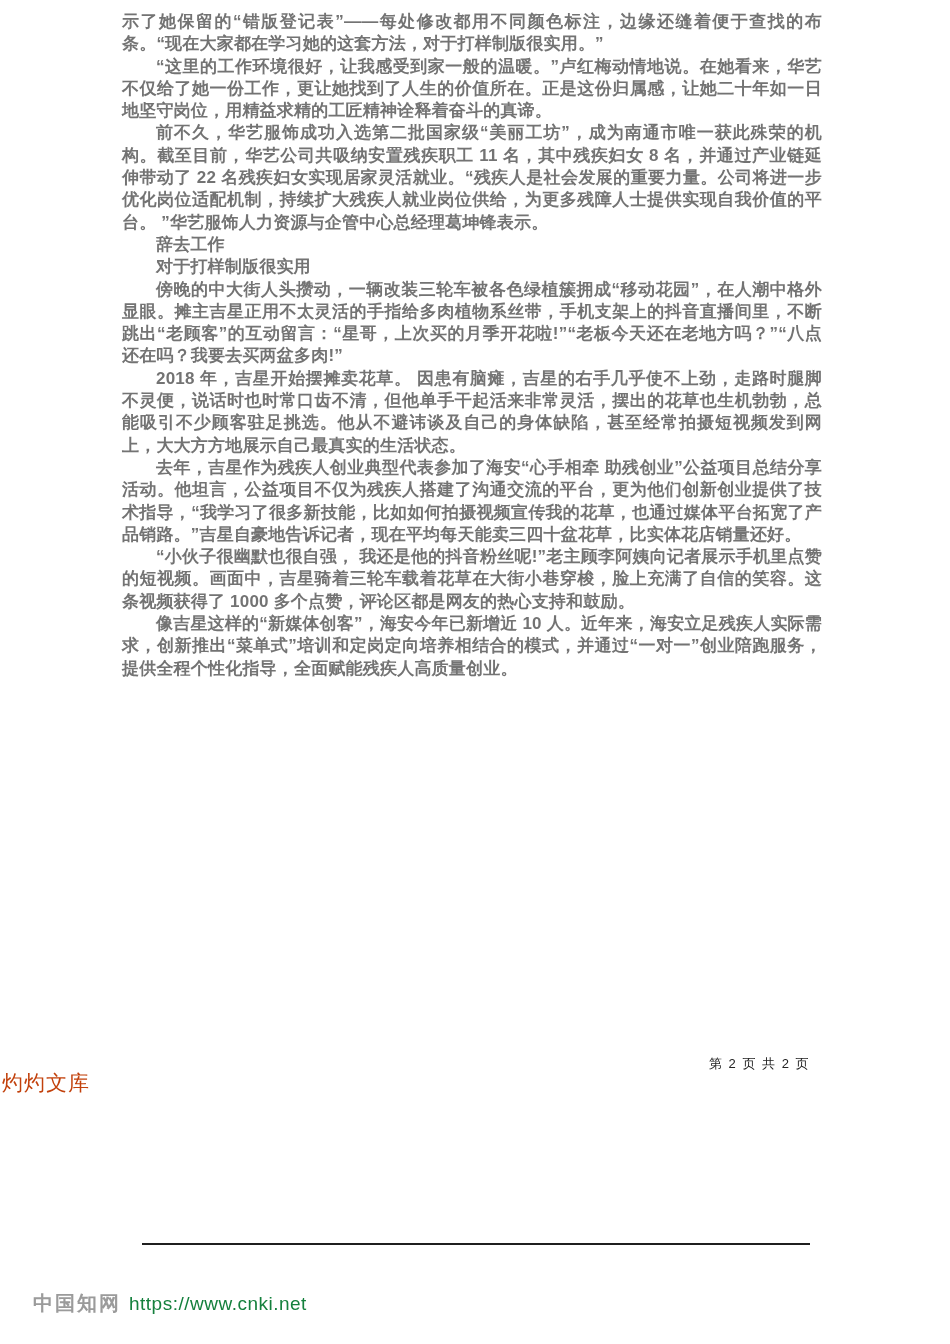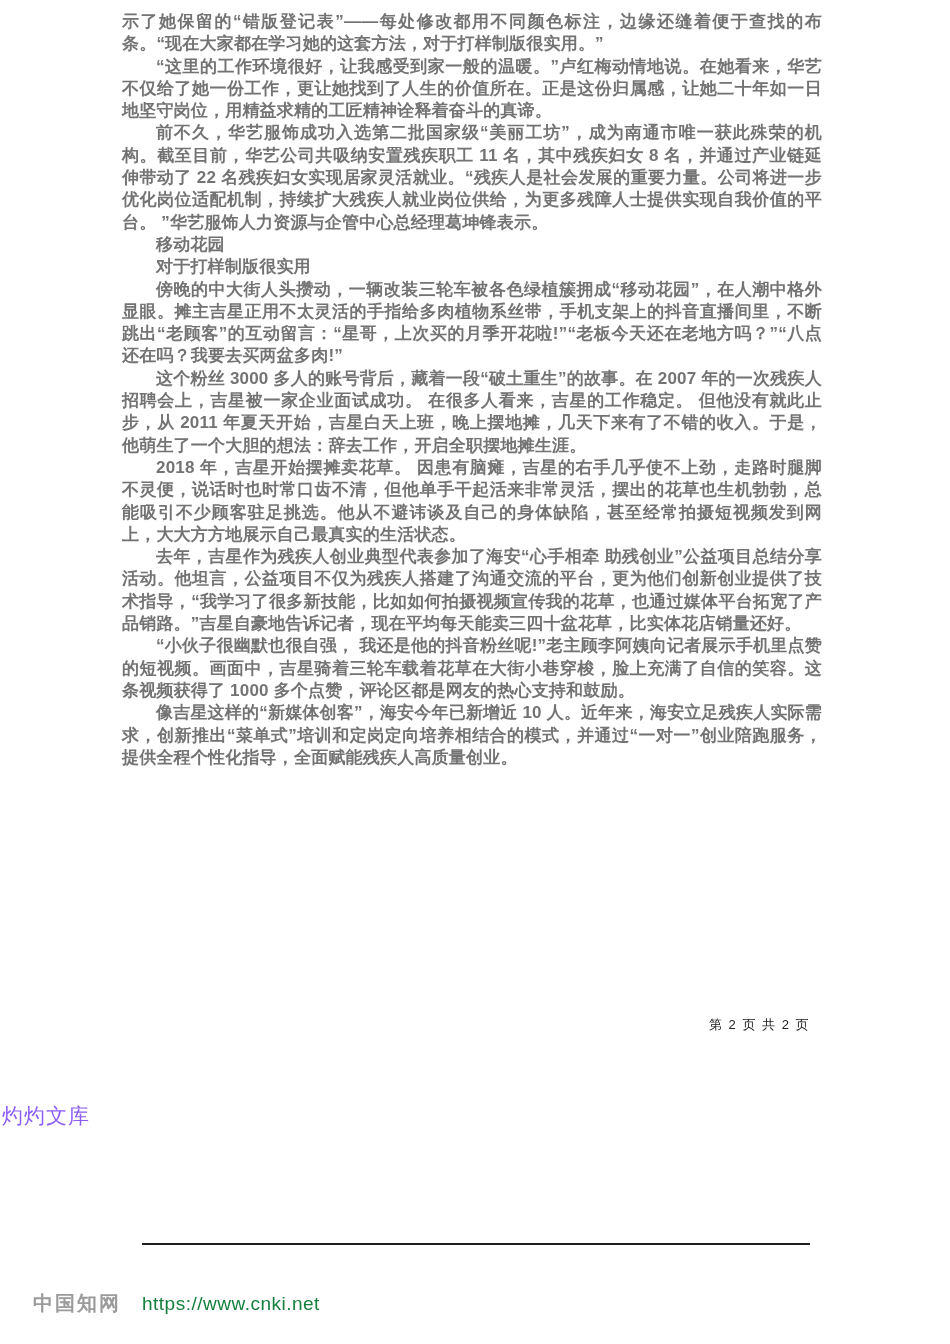--- a/index.html
+++ b/index.html
@@ -29,52 +29,51 @@
   p.para {
     margin: 0;
     padding: 0;
   }
   p.para.indent {
     text-indent: 2em;
   }
   .page-number {
     position: absolute;
     left: 122px;
-    top: 1016px;
+    top: 1055px;
     width: 688px;
     text-align: right;
     font-size: 13px;
     color: #222222;
     letter-spacing: 1.5px;
   }
   .watermark {
     position: absolute;
     left: 2px;
     top: 1069px;
     font-size: 21px;
-    color: #8b5cf6;
+    color: #c2410c;
     letter-spacing: 1px;
     font-weight: 500;
-    margin-top: 33px;
   }
   .footer-divider {
     position: absolute;
     left: 142px;
     top: 1243px;
     width: 668px;
     height: 2px;
     background: #1f1f1f;
   }
   .site-footer {
     position: absolute;
     left: 33px;
     top: 1290px;
     display: flex;
     align-items: baseline;
-    gap: 21px;
+    gap: 8px;
   }
   .cnki-brand {
     font-size: 20px;
     color: #9b9b9b;
     letter-spacing: 2px;
     font-weight: 600;
   }
   .cnki-url {
     font-size: 19px;
     color: #15803d;
@@ -82,24 +81,23 @@
     letter-spacing: 0.5px;
   }
 </style>
 </head>
 <body>
 
 <div class="doc-body">
   <p class="para">示了她保留的“错版登记表”——每处修改都用不同颜色标注，边缘还缝着便于查找的布条。“现在大家都在学习她的这套方法，对于打样制版很实用。”</p>
   <p class="para indent">“这里的工作环境很好，让我感受到家一般的温暖。”卢红梅动情地说。在她看来，华艺不仅给了她一份工作，更让她找到了人生的价值所在。正是这份归属感，让她二十年如一日地坚守岗位，用精益求精的工匠精神诠释着奋斗的真谛。</p>
   <p class="para indent">前不久，华艺服饰成功入选第二批国家级“美丽工坊”，成为南通市唯一获此殊荣的机构。截至目前，华艺公司共吸纳安置残疾职工 11 名，其中残疾妇女 8 名，并通过产业链延伸带动了 22 名残疾妇女实现居家灵活就业。“残疾人是社会发展的重要力量。公司将进一步优化岗位适配机制，持续扩大残疾人就业岗位供给，为更多残障人士提供实现自我价值的平台。 ”华艺服饰人力资源与企管中心总经理葛坤锋表示。</p>
-  <p class="para indent">移动花园</p>
+  <p class="para indent">辞去工作</p>
   <p class="para indent">对于打样制版很实用</p>
   <p class="para indent">傍晚的中大街人头攒动，一辆改装三轮车被各色绿植簇拥成“移动花园”，在人潮中格外显眼。摊主吉星正用不太灵活的手指给多肉植物系丝带，手机支架上的抖音直播间里，不断跳出“老顾客”的互动留言：“星哥，上次买的月季开花啦!”“老板今天还在老地方吗？”“八点还在吗？我要去买两盆多肉!”</p>
-  <p class="para indent">这个粉丝 3000 多人的账号背后，藏着一段“破土重生”的故事。在 2007 年的一次残疾人招聘会上，吉星被一家企业面试成功。 在很多人看来，吉星的工作稳定。 但他没有就此止步，从 2011 年夏天开始，吉星白天上班，晚上摆地摊，几天下来有了不错的收入。于是，他萌生了一个大胆的想法：辞去工作，开启全职摆地摊生涯。</p>
   <p class="para indent">2018 年，吉星开始摆摊卖花草。 因患有脑瘫，吉星的右手几乎使不上劲，走路时腿脚不灵便，说话时也时常口齿不清，但他单手干起活来非常灵活，摆出的花草也生机勃勃，总能吸引不少顾客驻足挑选。他从不避讳谈及自己的身体缺陷，甚至经常拍摄短视频发到网上，大大方方地展示自己最真实的生活状态。</p>
   <p class="para indent">去年，吉星作为残疾人创业典型代表参加了海安“心手相牵 助残创业”公益项目总结分享活动。他坦言，公益项目不仅为残疾人搭建了沟通交流的平台，更为他们创新创业提供了技术指导，“我学习了很多新技能，比如如何拍摄视频宣传我的花草，也通过媒体平台拓宽了产品销路。”吉星自豪地告诉记者，现在平均每天能卖三四十盆花草，比实体花店销量还好。</p>
   <p class="para indent">“小伙子很幽默也很自强， 我还是他的抖音粉丝呢!”老主顾李阿姨向记者展示手机里点赞的短视频。画面中，吉星骑着三轮车载着花草在大街小巷穿梭，脸上充满了自信的笑容。这条视频获得了 1000 多个点赞，评论区都是网友的热心支持和鼓励。</p>
   <p class="para indent">像吉星这样的“新媒体创客”，海安今年已新增近 10 人。近年来，海安立足残疾人实际需求，创新推出“菜单式”培训和定岗定向培养相结合的模式，并通过“一对一”创业陪跑服务，提供全程个性化指导，全面赋能残疾人高质量创业。</p>
 </div>
 
 <div class="page-number">第 2 页 共 2 页</div>
 
 <div class="watermark">灼灼文库</div>
 

